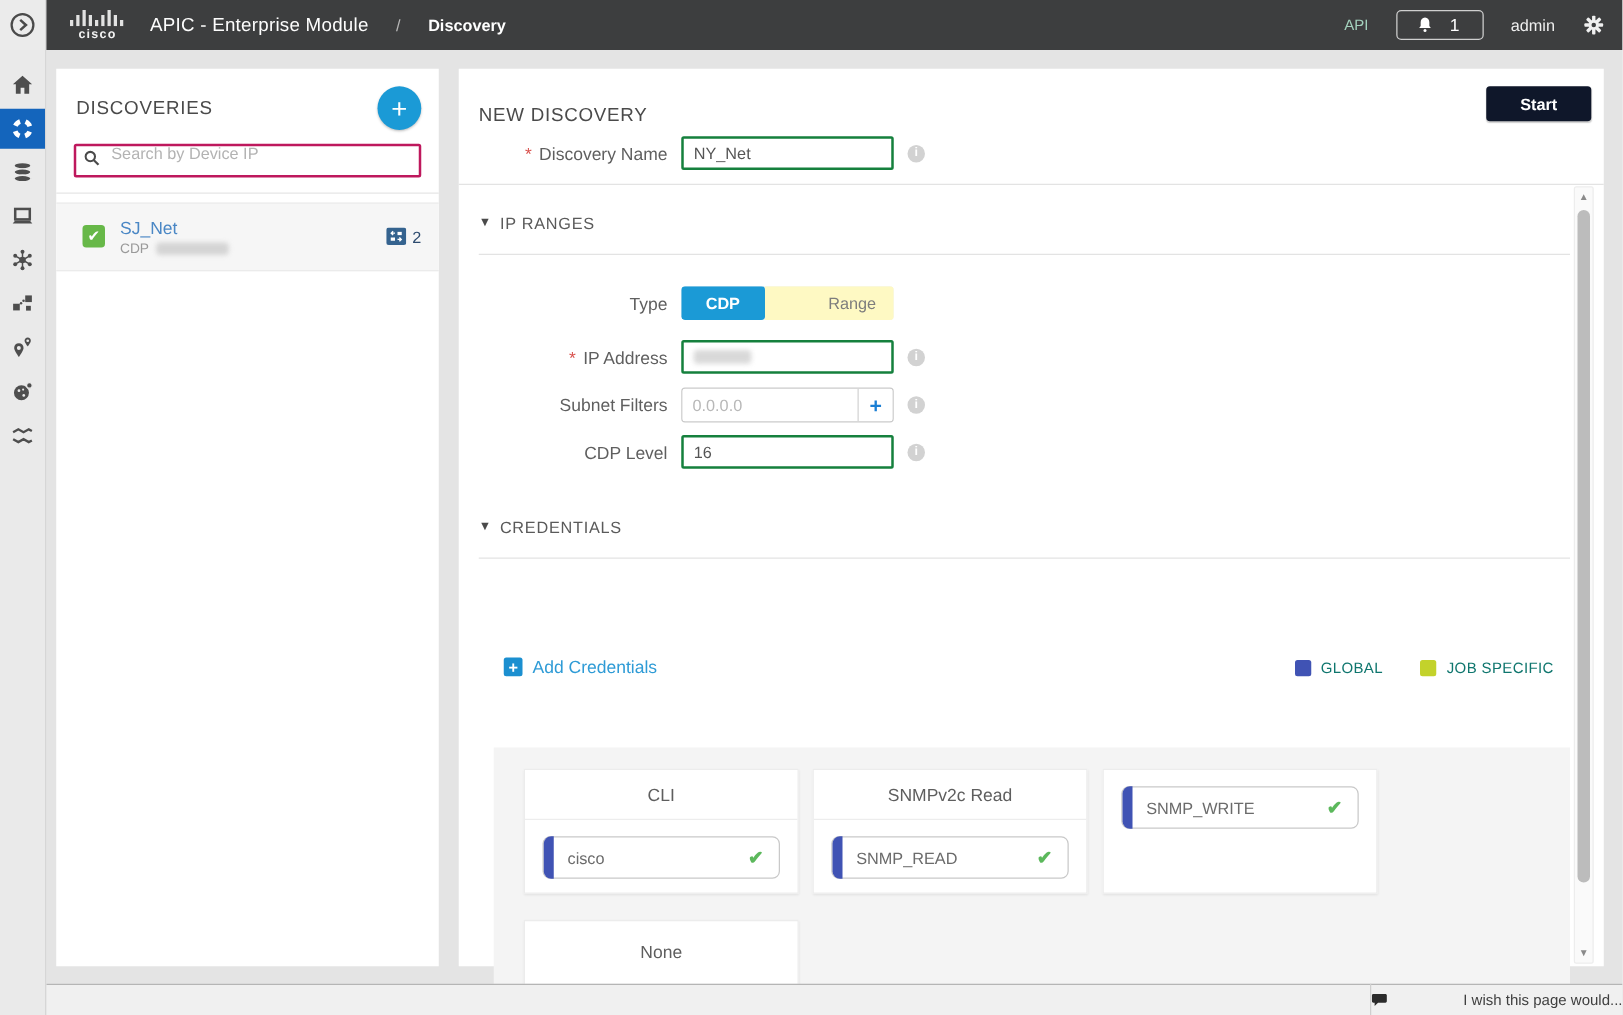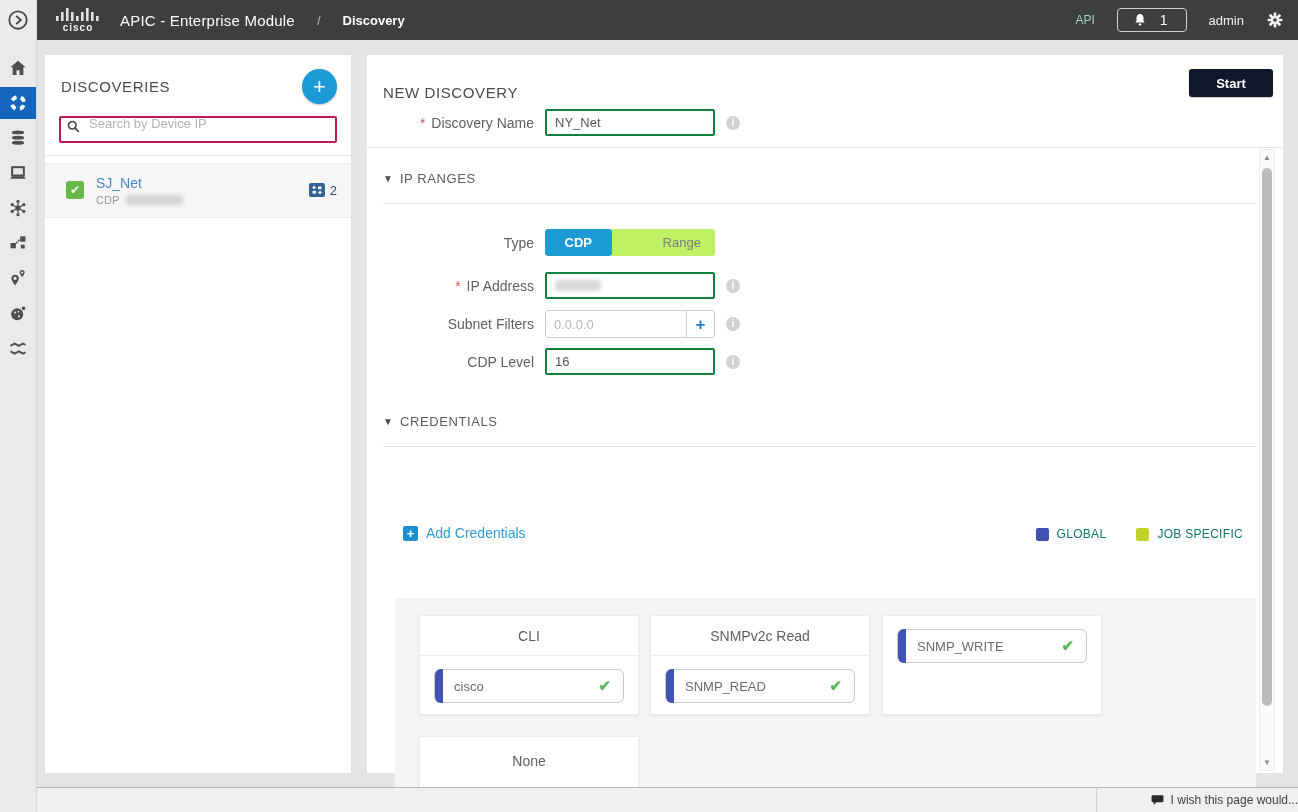--- a/index.html
+++ b/index.html
@@ -75,21 +75,21 @@
 
   .scroll-body { position:absolute; left:0; top:93px; right:0; bottom:0; }
   .sec-head { position:absolute; left:16px; display:flex; align-items:center; gap:7px; cursor:pointer; }
   .sec-tri { color:#4a4a4a; font-size:10px; }
   .sec-title { color:#5a5a5a; font-size:13px; letter-spacing:.6px; }
   .rule { position:absolute; left:16px; right:27px; border-top:1px solid #e3e3e3; }
 
   .toggle { display:flex; width:170px; background:#f2f2f2; border-radius:3px; overflow:hidden; }
   .seg { flex:1; height:27px; font-size:13px; border:none; cursor:pointer; }
   .seg.on { background:#1b9ad6; color:#fff; font-weight:bold; border-radius:3px; }
-  .seg.off { background:#bef264; color:#7d7d7d;padding-left:37px; }
+  .seg.off { background:#fef9c3; color:#7d7d7d;padding-left:37px; }
 
   .subnet-wrap { display:flex; width:170px; height:28px; border:1px solid #c9c9c9; border-radius:3px; overflow:hidden; background:#fff;}
   .subnet-wrap input { flex:1; border:none; outline:none; padding:4px 8px; font-size:13px; color:#701a75; min-width:0;}
   .subnet-wrap input::placeholder { color:#b8b8b8; }
   .plus-btn { width:28px; border:none; border-left:1px solid #d4d4d4; background:#fff; color:#1b7fd4;
     font-size:17px; font-weight:bold; cursor:pointer; line-height:1; }
 
   .addcred { position:absolute; left:36px; display:flex; align-items:center; gap:8px; cursor:pointer; }
   .addcred-icon { width:15px; height:15px; background:#1b8fd0; color:#fff; border-radius:2px; font-size:13px;
     line-height:15px; text-align:center; font-weight:bold; }
@@ -119,21 +119,21 @@
   .sbar .arr { position:absolute; left:0; width:100%; text-align:center; color:#8a8a8a; font-size:8px; cursor:pointer; }
   .sbar .arr.up { top:3px; } .sbar .arr.down { bottom:3px; }
   .sbar .thumb { position:absolute; left:2px; width:10px; top:18px; height:538px; background:#bcbcbc;
     border-radius:6px; cursor:grab; }
 
   
   .footer { position:absolute; left:37px; right:0; bottom:0; height:25px; background:#f0f0f0;
     border-top:1px solid #b5b5b5; }
   .rail-bottom { position:absolute; left:0; bottom:0; width:37px; height:25px; background:#eaeaea; border-right:1px solid #d6d6d6;}
   .feedback { position:absolute; right:0; bottom:0; height:25px; width:202px; border-left:1px solid #cfcfcf;
-    display:flex; align-items:center; justify-content:flex-end; gap:7px; cursor:pointer; }
+    display:flex; align-items:center; justify-content:space-between; gap:7px; cursor:pointer; }
   .feedback span { color:#3f3f3f; font-size:12px; }
 </style>
 </head>
 <body>
 
 <div class="app">
 
   <div class="topbar">
     <div class="corner">
       <svg width="22" height="22" viewBox="0 0 24 24">

